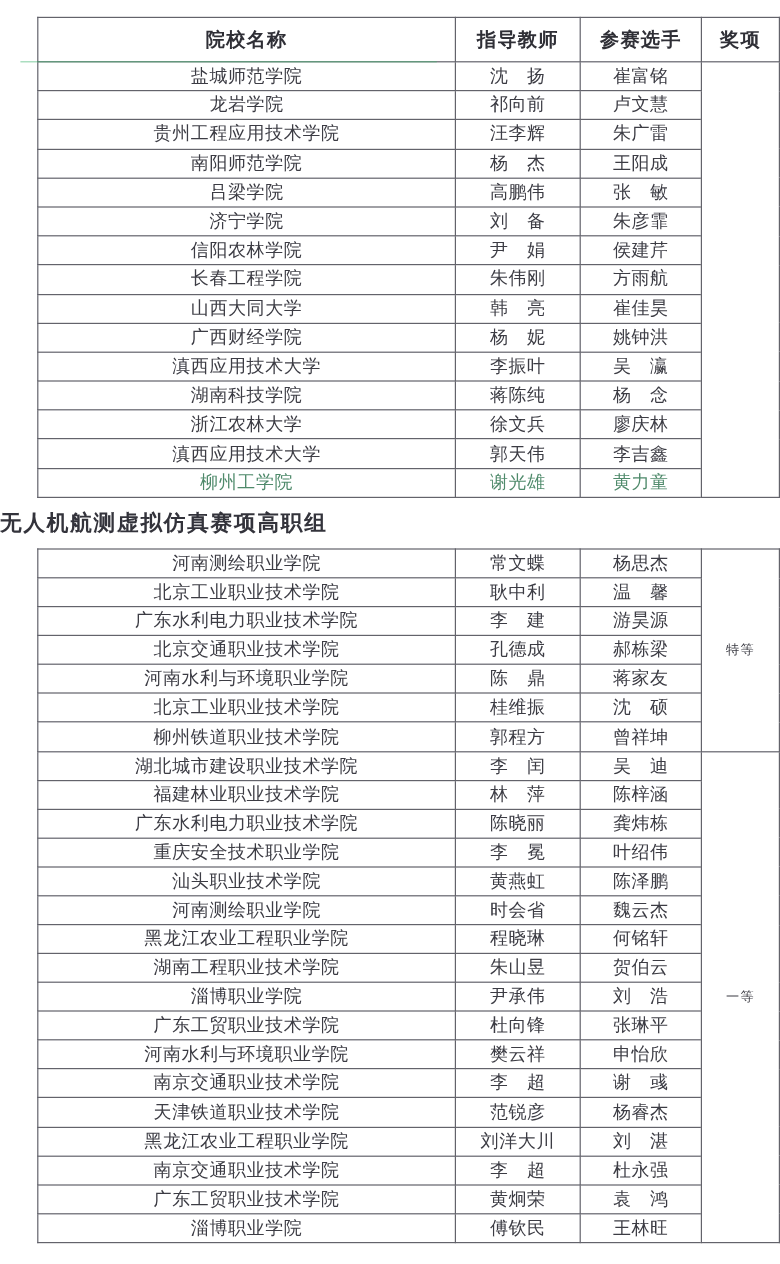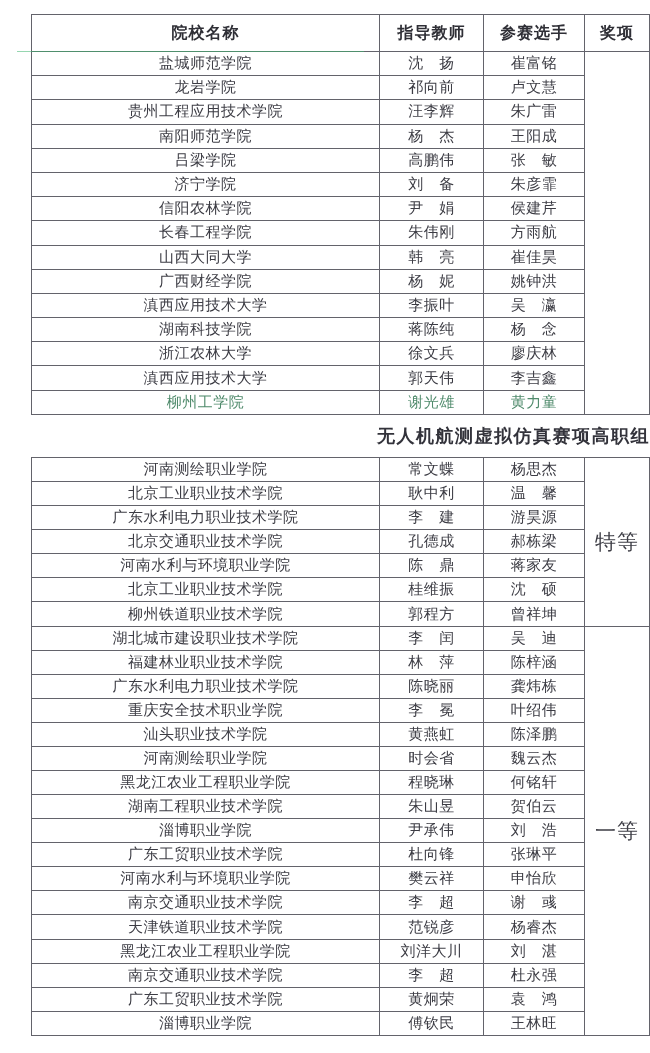--- a/index.html
+++ b/index.html
@@ -48,28 +48,28 @@
   table{border:1.5px solid var(--border-strong);}
   thead th{
     height:36px;
     font-size:16px;
     font-weight:600;
     color:#2f2f36;
     letter-spacing:1px;
   }
   #table1 tbody tr{height:24.2px;margin-left:44px;}
   #table2 tbody tr{height:24.08px;}
-  td.award-cell{font-size:21px;letter-spacing:1px;}
+  td.award-cell{font-size:11px;letter-spacing:1px;}
   tr.green-tint td{color:var(--green);}
   .section-title{
     position:absolute;
     left:0;top:413px;
     width:650px;height:44px;
     line-height:46px;
-    text-align:right;
+    text-align:left;
     font-size:18px;
     font-weight:bold;
     color:#33333b;
     letter-spacing:1.5px;
   }
   .scan-line{
     position:absolute;
     left:17px;top:51px;
     width:347px;height:1px;
     background:var(--scanline);

